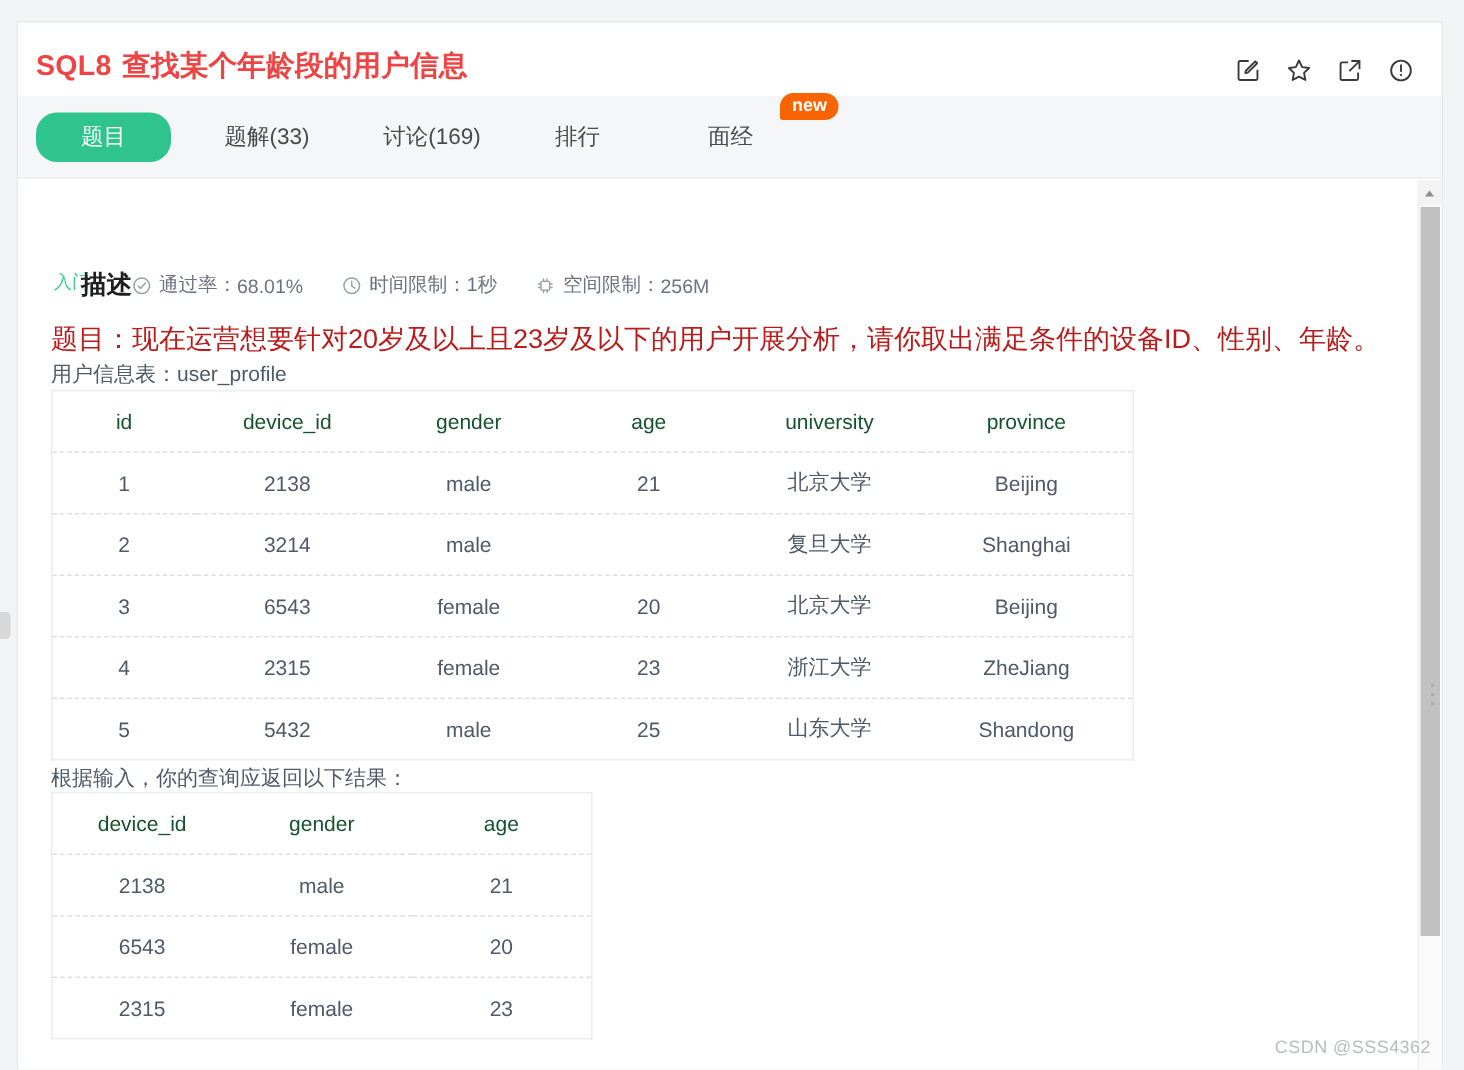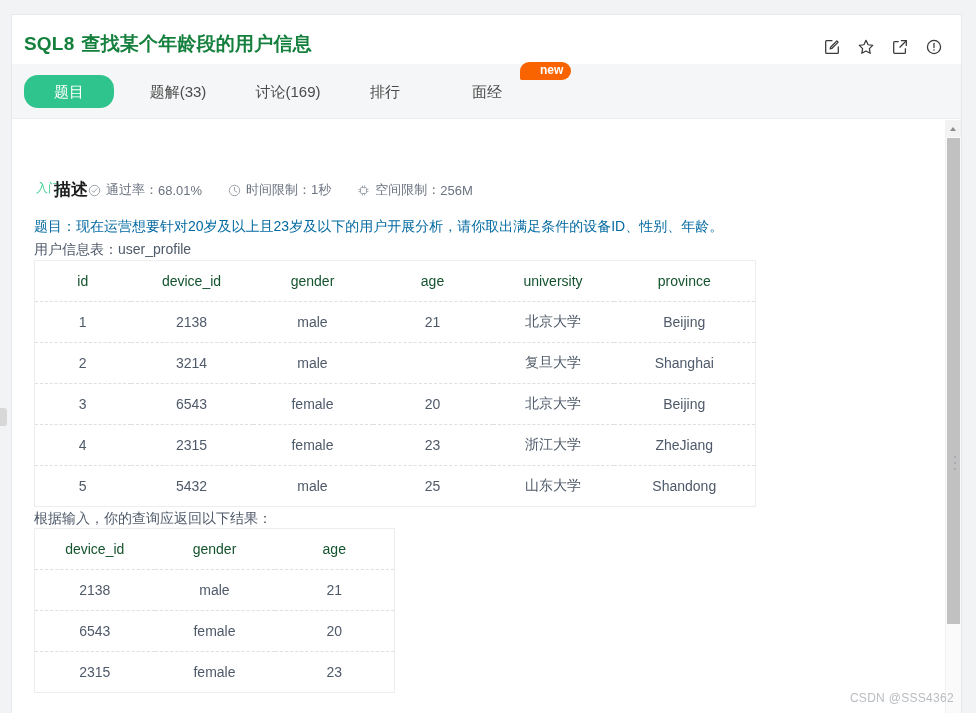--- a/index.html
+++ b/index.html
@@ -33,21 +33,21 @@
   .header {
     position: relative;
     height: 49px;
   }
   .title {
     position: absolute;
     left: 12px;
     top: 16px;
     font-size: 19px;
     font-weight: bold;
-    color: #15803d;
+    color: #ef4444;
     letter-spacing: 0.2px;
     white-space: nowrap;
   }
   .title .code { margin-right: 7px; }
 
   .header-actions {
     position: absolute;
     right: 18px;
     top: 23px;
     display: flex;
@@ -90,21 +90,21 @@
     color: #ffffff;
     border-radius: 14px;
   }
   .badge-new {
     position: absolute;
     background: #fa6400;
     color: #fff;
     font-size: 12px;
     font-weight: bold;
     border-radius: 10px 10px 10px 2px;
-    padding: 2px 8px 3px 20px;
+    padding: 2px 8px 3px 8px;
     line-height: 13px;
     white-space: nowrap;
     text-align: right;
   }
 
   
   .content {
     position: absolute;
     left: 0;
     top: 105px;
@@ -153,22 +153,22 @@
     top: 58px;
     font-size: 17px;
     font-weight: bold;
     color: #1f1f1f;
     margin-left: 20px;
   }
   .desc1 {
     position: absolute;
     left: 22px;
     top: 95px;
-    font-size: 14px;
-    color: #0369a1;
+    font-size: 18px;
+    color: #b91c1c;
     line-height: 22px;
     white-space: nowrap;
   }
   .desc2 {
     position: absolute;
     left: 22px;
     top: 118px;
     font-size: 14px;
     color: #4e5969;
     line-height: 22px;

